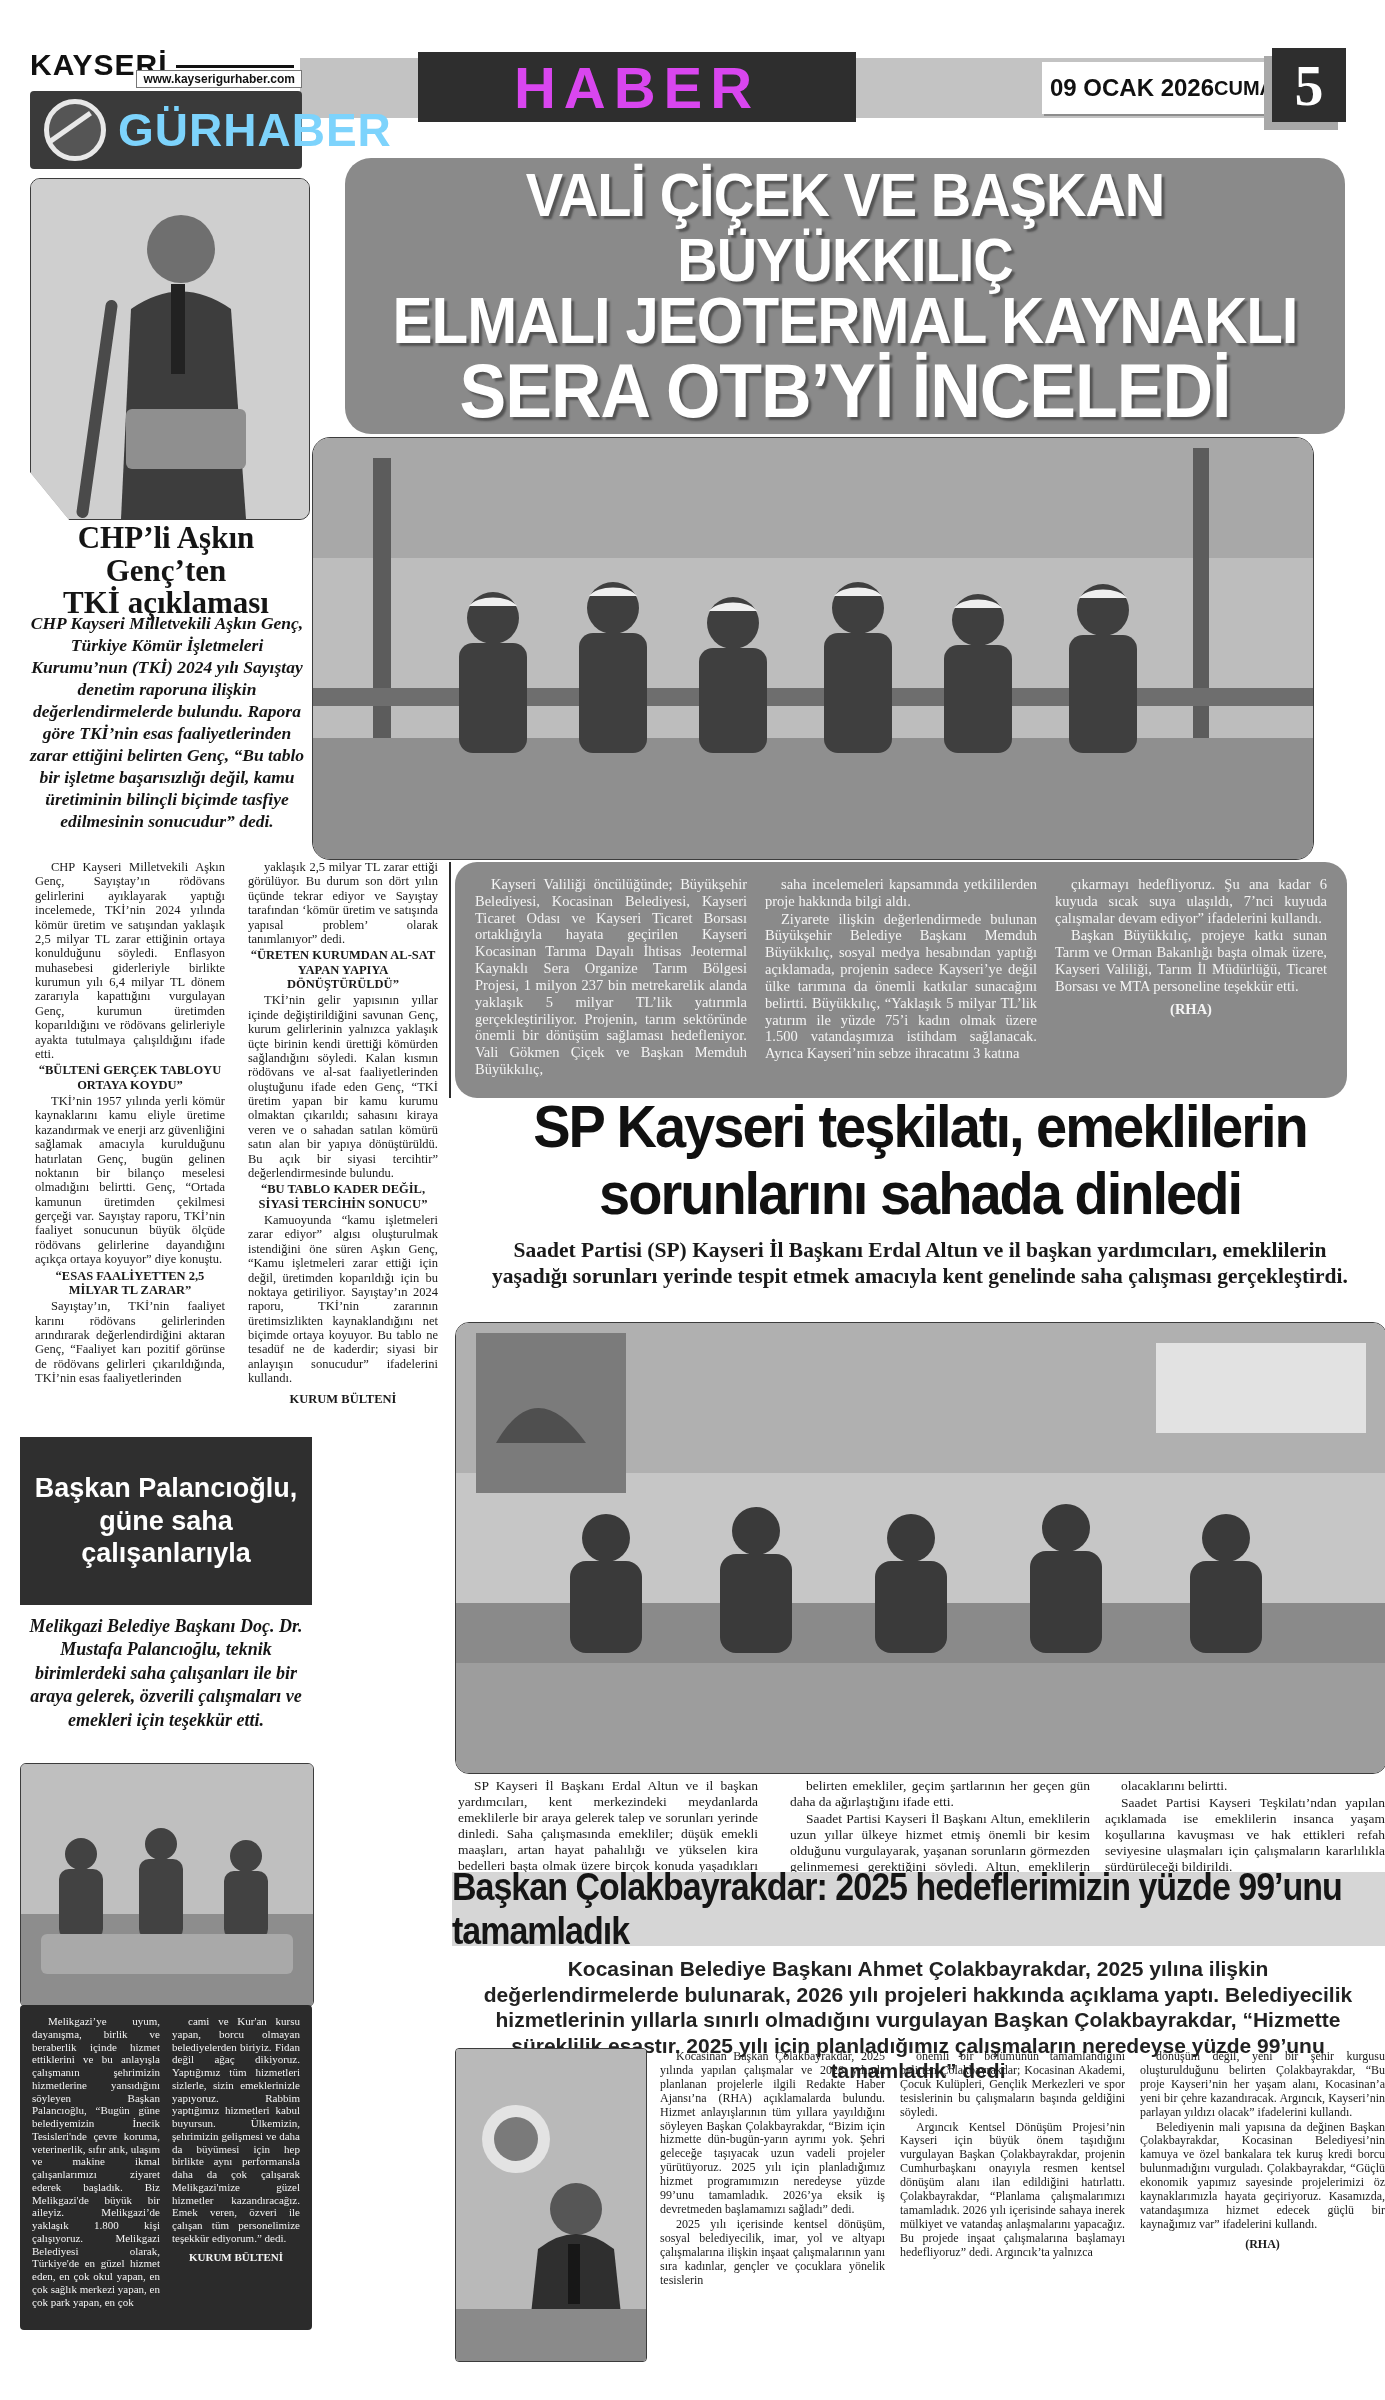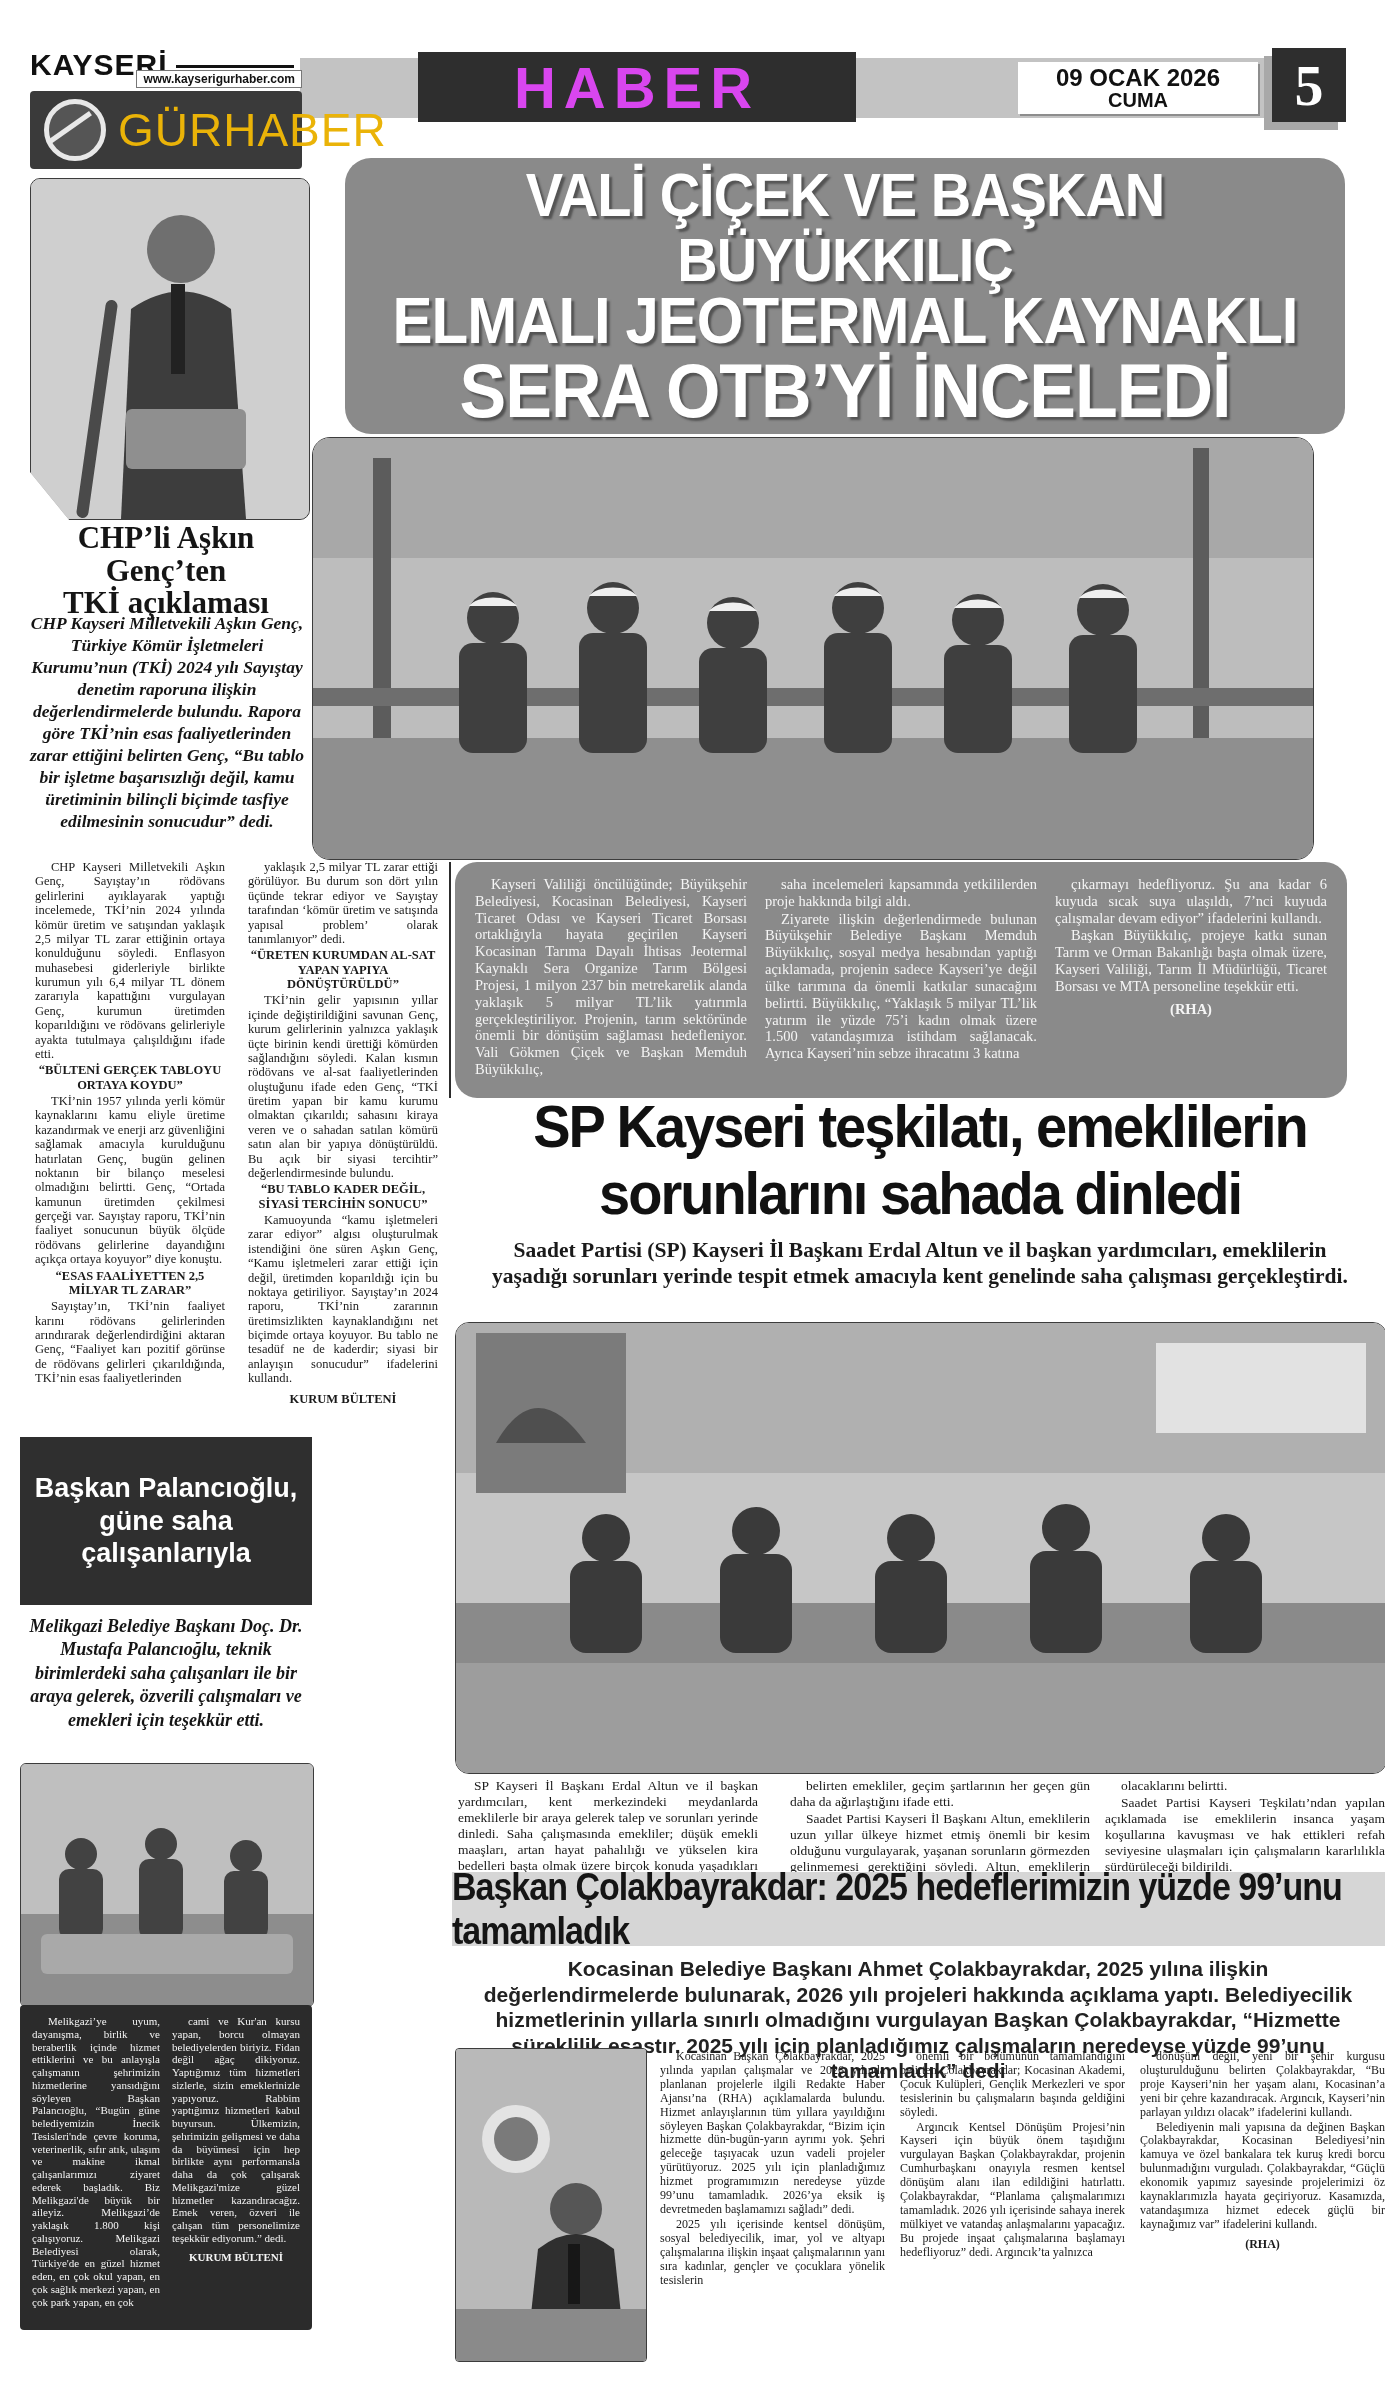--- a/index.html
+++ b/index.html
@@ -10,24 +10,24 @@
   .abs{position:absolute;}
 
   
   .band{background:#c3c3c3;}
   .masthead-city{font-family:"Liberation Sans",sans-serif;font-weight:900;font-size:30px;letter-spacing:1px;color:#111;}
   .masthead-rule{height:3px;background:#111;flex:1;margin:0 8px 14px 8px;}
   .masthead-url{font-family:"Liberation Sans",sans-serif;font-weight:700;font-size:12px;color:#111;border:1px solid #777;padding:1px 6px;background:#fff;}
   .logo-box{background:#3a3a3a;border-radius:4px;display:flex;align-items:center;padding:0 14px;}
   .logo-circle{width:52px;height:52px;border:5px solid #e8e8e8;border-radius:50%;position:relative;flex:0 0 auto;background:#555;}
   .logo-circle:before{content:"";position:absolute;left:-4px;top:21px;width:50px;height:5px;background:#e8e8e8;transform:rotate(-35deg);}
-  .logo-name{font-family:"Liberation Sans",sans-serif;font-weight:400;font-size:46px;color:#eab308;margin-left:12px;letter-spacing:1px;}
+  .logo-name{font-family:"Liberation Sans",sans-serif;font-weight:700;font-size:46px;color:#7dd3fc;margin-left:12px;letter-spacing:1px;}
   .haber-box{background:#2e2e2e;display:flex;align-items:center;justify-content:center;}
   .haber-text{font-family:"Liberation Sans",sans-serif;font-weight:900;font-size:58px;color:#d946ef;letter-spacing:8px;}
-  .date-box{background:#fff;display:flex;flex-direction:column;align-items:center;justify-content:center;box-shadow:2px 2px 0 #8d8d8d;}
+  .date-box{background:#fff;display:flex;align-items:center;justify-content:center;box-shadow:2px 2px 0 #8d8d8d;margin-left:24px;}
   .date-line{font-family:"Liberation Sans",sans-serif;font-weight:900;font-size:24px;color:#111;line-height:1.05;}
   .day-line{font-family:"Liberation Sans",sans-serif;font-weight:900;font-size:20px;color:#111;line-height:1.05;}
   .pageno-box{background:#2e2e2e;display:flex;align-items:center;justify-content:center;box-shadow:-8px 8px 0 #a8a8a8;}
   .pageno{font-family:"Liberation Serif",serif;font-weight:900;font-size:58px;color:#fff;}
 
   
   .photo{background:linear-gradient(180deg,#d9d9d9 0%,#c2c2c2 45%,#9f9f9f 100%);border:1px solid #3c3c3c;overflow:hidden;}
   .photo svg{display:block;width:100%;height:100%;}
 
   

